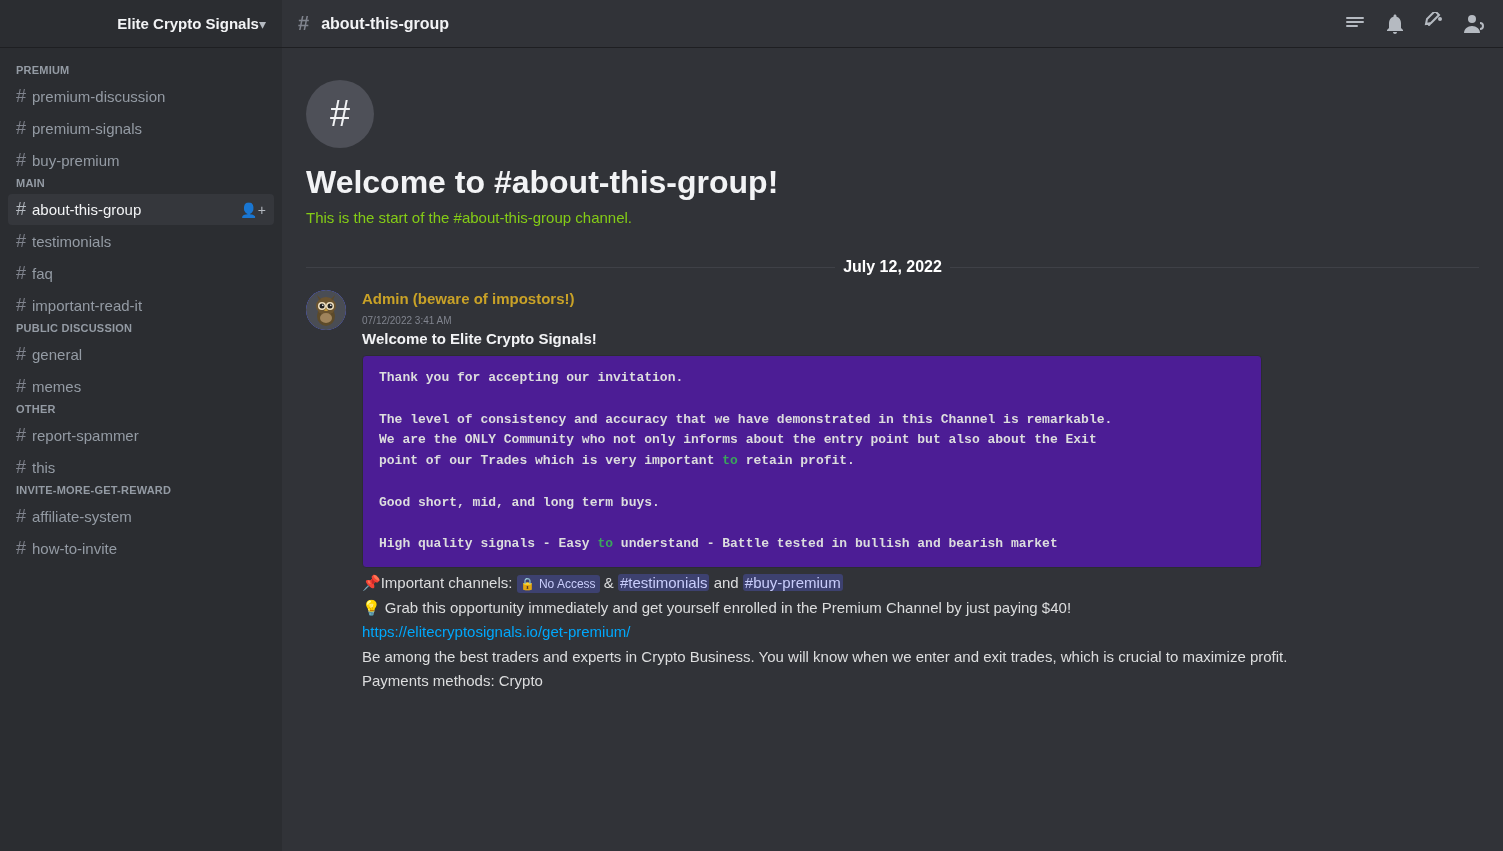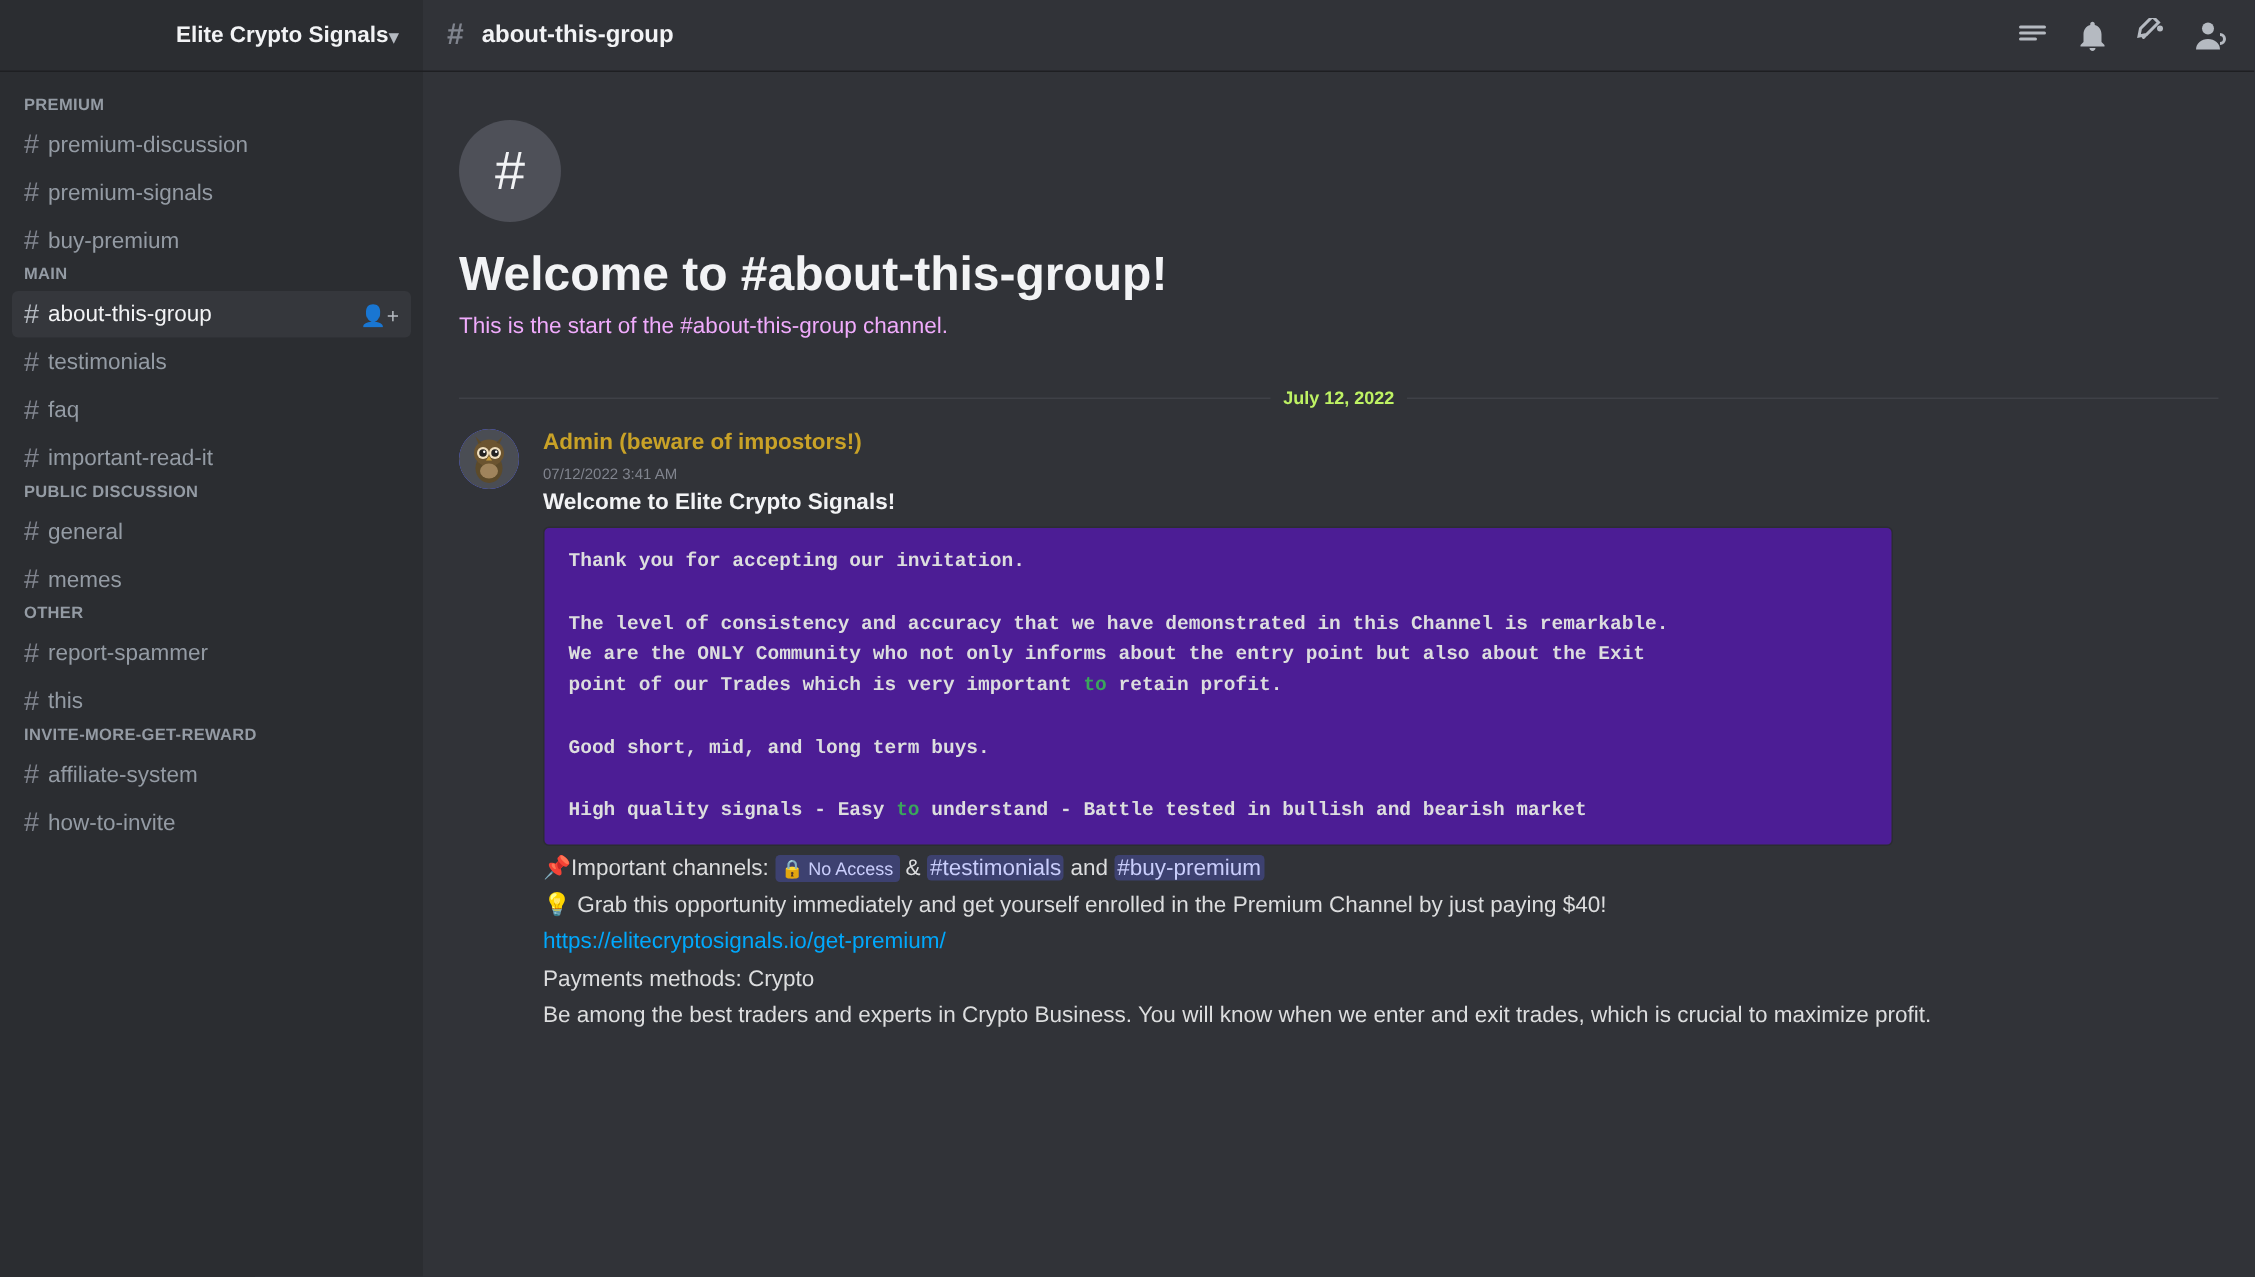--- a/index.html
+++ b/index.html
@@ -170,30 +170,30 @@
 
     .channel-welcome-title {
       font-size: 32px;
       font-weight: 800;
       color: #f2f3f5;
       margin-bottom: 8px;
     }
 
     .channel-welcome-sub {
       font-size: 15px;
-      color: #f0abfc;
+      color: #84cc16;
       margin-bottom: 16px;
     }
 
     .date-divider {
       display: flex;
       align-items: center;
       padding: 8px 24px;
-      color: #bef264;
-      font-size: 12px;
+      color: #ffffff;
+      font-size: 16px;
       font-weight: 600;
       gap: 8px;
     }
 
     .date-divider::before,
     .date-divider::after {
       content: '';
       flex: 1;
       height: 1px;
       background: #3f4147;
@@ -474,20 +474,20 @@
         </div>
 
         <div class="message-text">
           <span>💡</span><span> Grab this opportunity immediately and get yourself enrolled in the Premium Channel by just paying $40!</span>
         </div>
 
         <div class="message-text">
           <a class="link-text" href="#">https://elitecryptosignals.io/get-premium/</a>
         </div>
 
+        <div class="message-text">Be among the best traders and experts in Crypto Business. You will know when we enter and exit trades, which is crucial to maximize profit.</div>
+
         <div class="message-text">Payments methods: Crypto</div>
-
-        <div class="message-text">Be among the best traders and experts in Crypto Business. You will know when we enter and exit trades, which is crucial to maximize profit.</div>
       </div>
     </div>
 
   </div>
 </div>
 
 </body></html>

